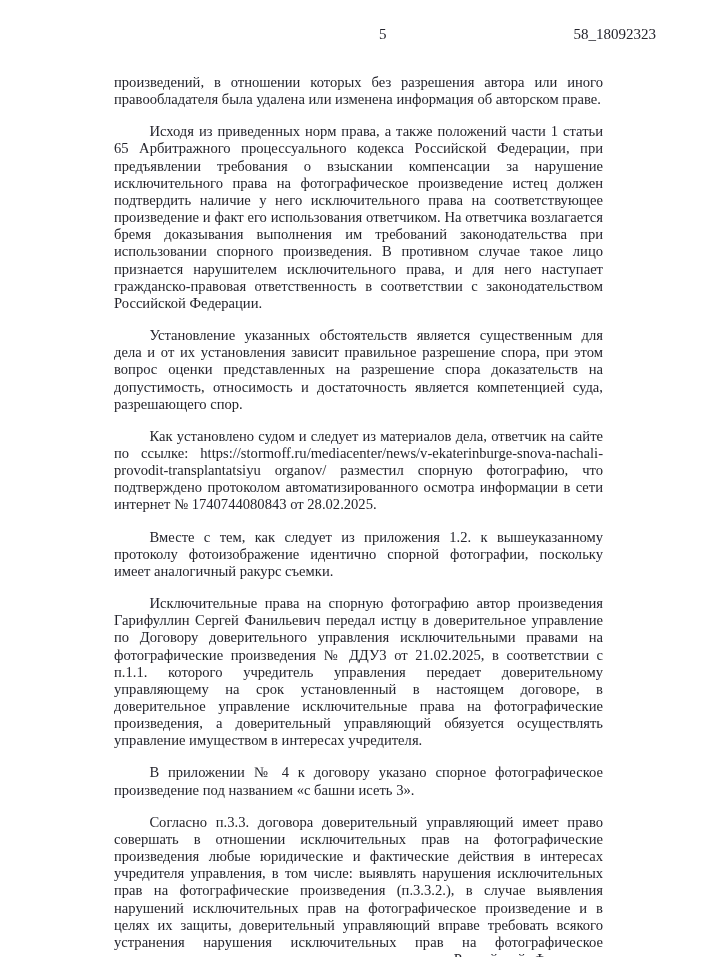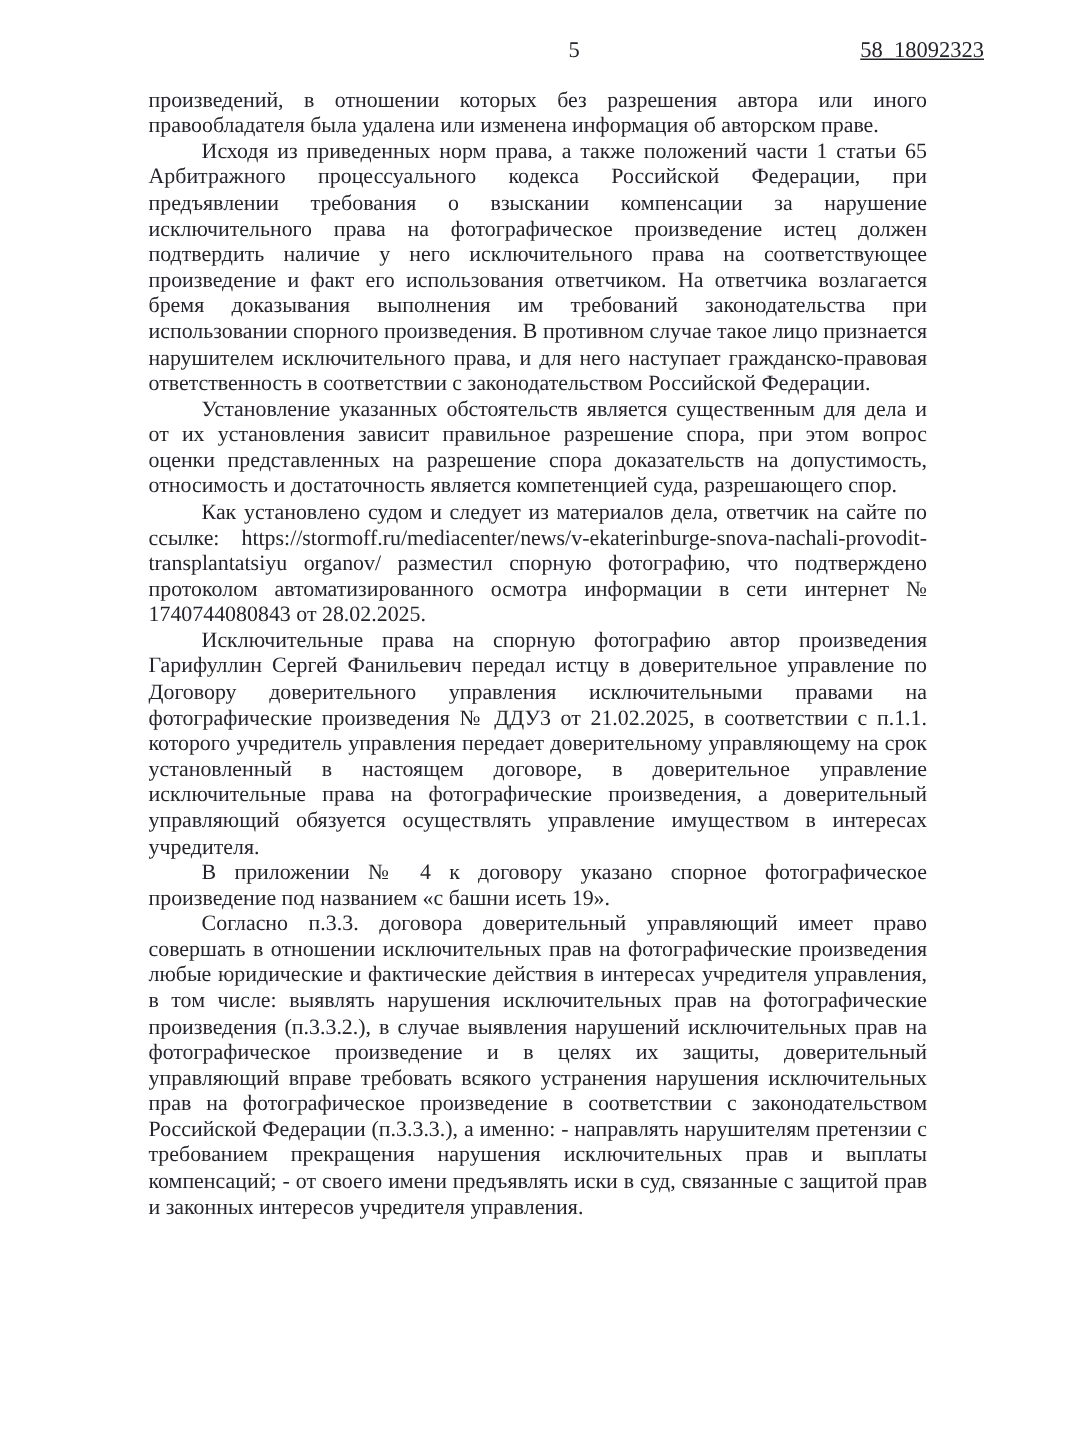--- a/index.html
+++ b/index.html
@@ -7,51 +7,52 @@
     position: relative;
     width: 711px;
     height: 957px;
     background: #ffffff;
     font-family: "Liberation Serif", "DejaVu Serif", serif;
     color: #24242c;
     overflow: hidden;
   }
   .header-item { position: absolute; font-size: 15px; white-space: nowrap; }
   .page-num { left: 379px; top: 26px; }
-  .case-id  { right: 55px; top: 26px; text-decoration: underline; }
+  .case-id  { right: 55px; top: 26px; }
   .doc-body {
     position: absolute;
     left: 99px;
     top: 59px;
     width: 519px;
     font-size: 14.6px;
     line-height: 17.15px;
     text-align: justify;
   }
   .para {
-    margin: 0;
+    margin: 15px;
     text-indent: 35.4px;
     overflow-wrap: break-word;
   }
   .para.no-indent { text-indent: 0; }
 </style>
 </head>
 <body>
 
 <div class="page">
 
   <div>
     <span class="header-item page-num">5</span>
     <span class="header-item case-id">58_18092323</span>
   </div>
 
   <div class="doc-body">
     <p class="para no-indent">произведений, в отношении которых без разрешения автора или иного правообладателя была удалена или изменена информация об авторском праве.</p>
     <p class="para">Исходя из приведенных норм права, а также положений части 1 статьи 65 Арбитражного процессуального кодекса Российской Федерации, при предъявлении требования о взыскании компенсации за нарушение исключительного права на фотографическое произведение истец должен подтвердить наличие у него исключительного права на соответствующее произведение и факт его использования ответчиком. На ответчика возлагается бремя доказывания выполнения им требований законодательства при использовании спорного произведения. В противном случае такое лицо признается нарушителем исключительного права, и для него наступает гражданско-правовая ответственность в соответствии с законодательством Российской Федерации.</p>
     <p class="para">Установление указанных обстоятельств является существенным для дела и от их установления зависит правильное разрешение спора, при этом вопрос оценки представленных на разрешение спора доказательств на допустимость, относимость и достаточность является компетенцией суда, разрешающего спор.</p>
     <p class="para">Как установлено судом и следует из материалов дела, ответчик на сайте по ссылке: https://stormoff.ru/mediacenter/news/v-ekaterinburge-snova-nachali-provodit-transplantatsiyu organov/ разместил спорную фотографию, что подтверждено протоколом автоматизированного осмотра информации в сети интернет № 1740744080843 от 28.02.2025.</p>
+    <p class="para">Вместе с тем, как следует из приложения 1.2. к вышеуказанному протоколу фотоизображение идентично спорной фотографии, поскольку имеет аналогичный ракурс съемки.</p>
     <p class="para">Исключительные права на спорную фотографию автор произведения Гарифуллин Сергей Фанильевич передал истцу в доверительное управление по Договору доверительного управления исключительными правами на фотографические произведения № ДДУ3 от 21.02.2025, в соответствии с п.1.1. которого учредитель управления передает доверительному управляющему на срок установленный в настоящем договоре, в доверительное управление исключительные права на фотографические произведения, а доверительный управляющий обязуется осуществлять управление имуществом в интересах учредителя.</p>
-    <p class="para">В приложении № 4 к договору указано спорное фотографическое произведение под названием «с башни исеть 19».</p>
+    <p class="para">В приложении № 4 к договору указано спорное фотографическое произведение под названием «с башни исеть 3».</p>
     <p class="para">Согласно п.3.3. договора доверительный управляющий имеет право совершать в отношении исключительных прав на фотографические произведения любые юридические и фактические действия в интересах учредителя управления, в том числе: выявлять нарушения исключительных прав на фотографические произведения (п.3.3.2.), в случае выявления нарушений исключительных прав на фотографическое произведение и в целях их защиты, доверительный управляющий вправе требовать всякого устранения нарушения исключительных прав на фотографическое произведение в соответствии с законодательством Российской Федерации (п.3.3.3.), а именно: - направлять нарушителям претензии с требованием прекращения нарушения исключительных прав и выплаты компенсаций; - от своего имени предъявлять иски в суд, связанные с защитой прав и законных интересов учредителя управления.</p>
 
   </div>
 
 </div>
 
 </body></html>

